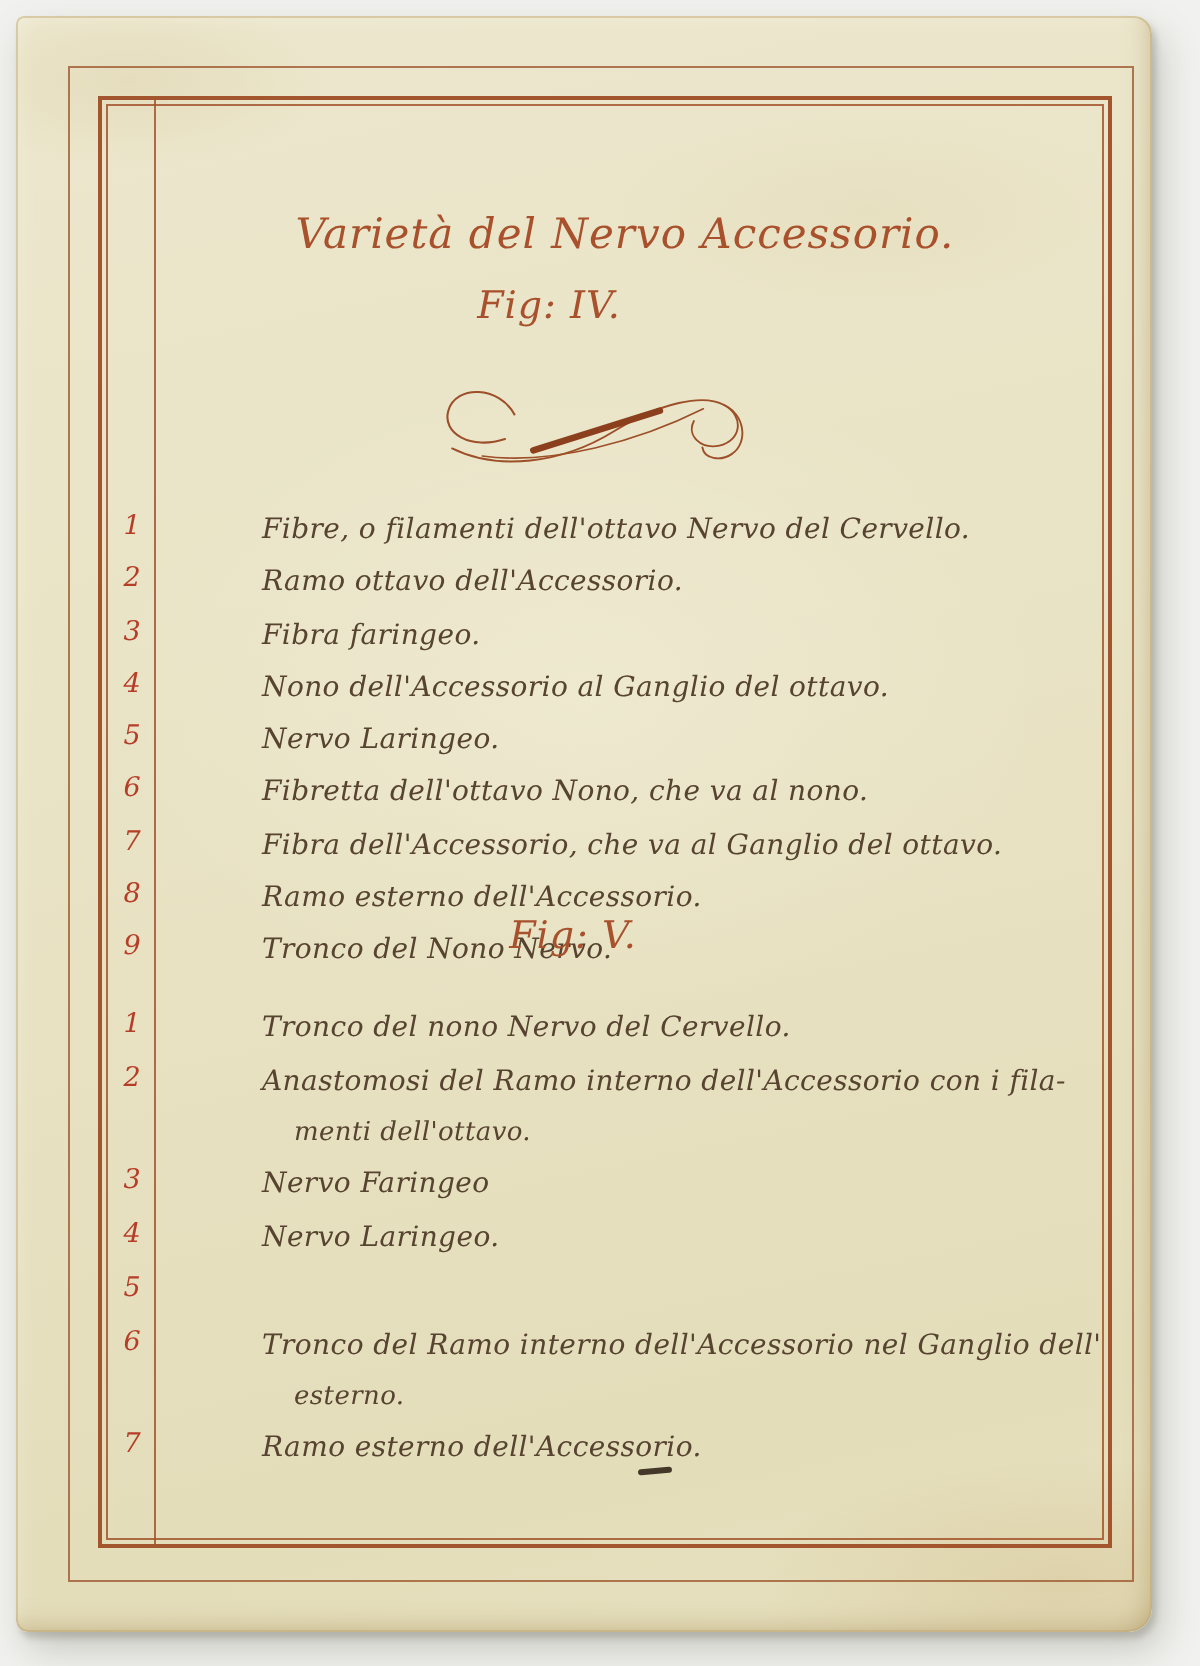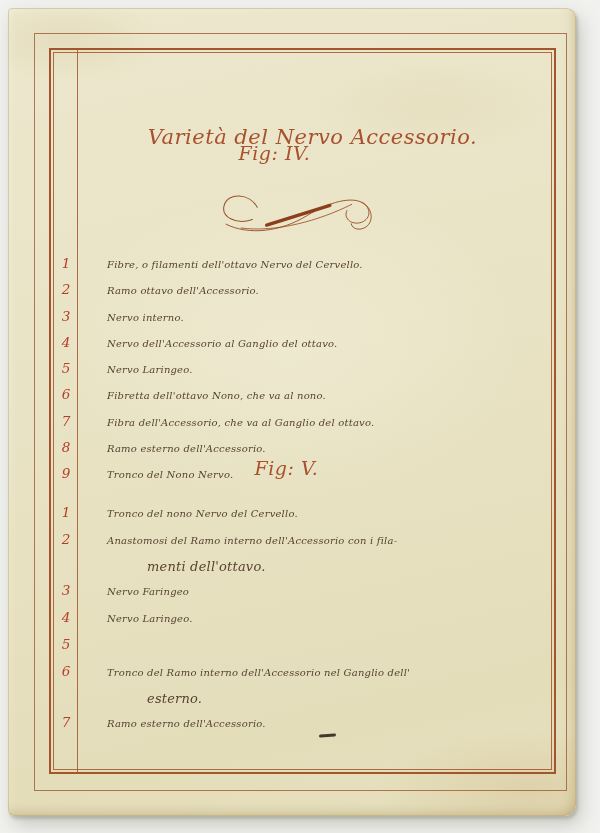--- a/index.html
+++ b/index.html
@@ -41,38 +41,38 @@
   .frame-double-inner{position:absolute;inset:2px;border:1px solid rgba(163,85,45,.85);}
   .column-rule{position:absolute;left:69px;top:42px;width:1px;height:722px;
     background:var(--frame-ink);opacity:.85;}
 
   
   .content{position:absolute;left:41px;top:40px;width:507px;height:726px;
     color:var(--text-ink);font-style:italic;}
 
   .doc-title{position:absolute;top:57px;left:0;width:100%;text-align:center;
     font-size:21px;letter-spacing:.5px;color:var(--heading-ink);font-weight:normal;
-    transform:translateX(10px);margin-top:20px;}
+    transform:translateX(10px);}
   .fig-heading{position:absolute;left:0;width:100%;text-align:center;
     font-size:19px;letter-spacing:.5px;color:var(--heading-ink);font-weight:normal;font-style:italic;}
   .fig4-heading{top:94px;transform:translateX(-28px);}
   .fig5-heading{top:409px;transform:translateX(-16px);}
 
   .flourish-wrap{position:absolute;top:138px;left:0;width:100%;text-align:center;}
   .flourish-wrap svg{display:inline-block;transform:translateX(-8px);}
 
   .list{position:absolute;left:0;width:100%;}
   .list-fig4{top:204px;}
   .list-fig5{top:453px;}
   .row{position:relative;display:block;}
   .list-fig4 .row{min-height:26.3px;}
   .list-fig5 .row{min-height:27px;}
   .num{position:absolute;left:7px;width:20px;text-align:center;top:3px;
     font-size:13.5px;font-style:italic;color:var(--number-ink);}
-  .txt{display:block;margin-left:58px;font-size:10px;line-height:26px;
+  .txt{display:block;margin-left:82px;font-size:14px;line-height:26px;
     letter-spacing:.2px;white-space:nowrap;}
   .cont{display:block;margin-left:98px;font-size:13px;line-height:25px;
     letter-spacing:.2px;white-space:nowrap;}
   .cont:empty{display:none;}
 
   .stray-ink-mark{position:absolute;left:270px;top:686px;width:17px;height:3px;
     background:#32271a;border-radius:2px;transform:rotate(-5deg);opacity:.9;}
 </style>
 </head>
 <body>
@@ -107,26 +107,26 @@
           <span class="txt">Fibre, o filamenti dell'ottavo Nervo del Cervello.</span>
 
         </div>
         <div class="row">
           <span class="num">2</span>
           <span class="txt">Ramo ottavo dell'Accessorio.</span>
 
         </div>
         <div class="row">
           <span class="num">3</span>
-          <span class="txt">Nervo interno.</span>
+          <span class="txt">Fibra faringeo.</span>
 
         </div>
         <div class="row">
           <span class="num">4</span>
-          <span class="txt">Nervo dell'Accessorio al Ganglio del ottavo.</span>
+          <span class="txt">Nono dell'Accessorio al Ganglio del ottavo.</span>
 
         </div>
         <div class="row">
           <span class="num">5</span>
           <span class="txt">Nervo Laringeo.</span>
 
         </div>
         <div class="row">
           <span class="num">6</span>
           <span class="txt">Fibretta dell'ottavo Nono, che va al nono.</span>

